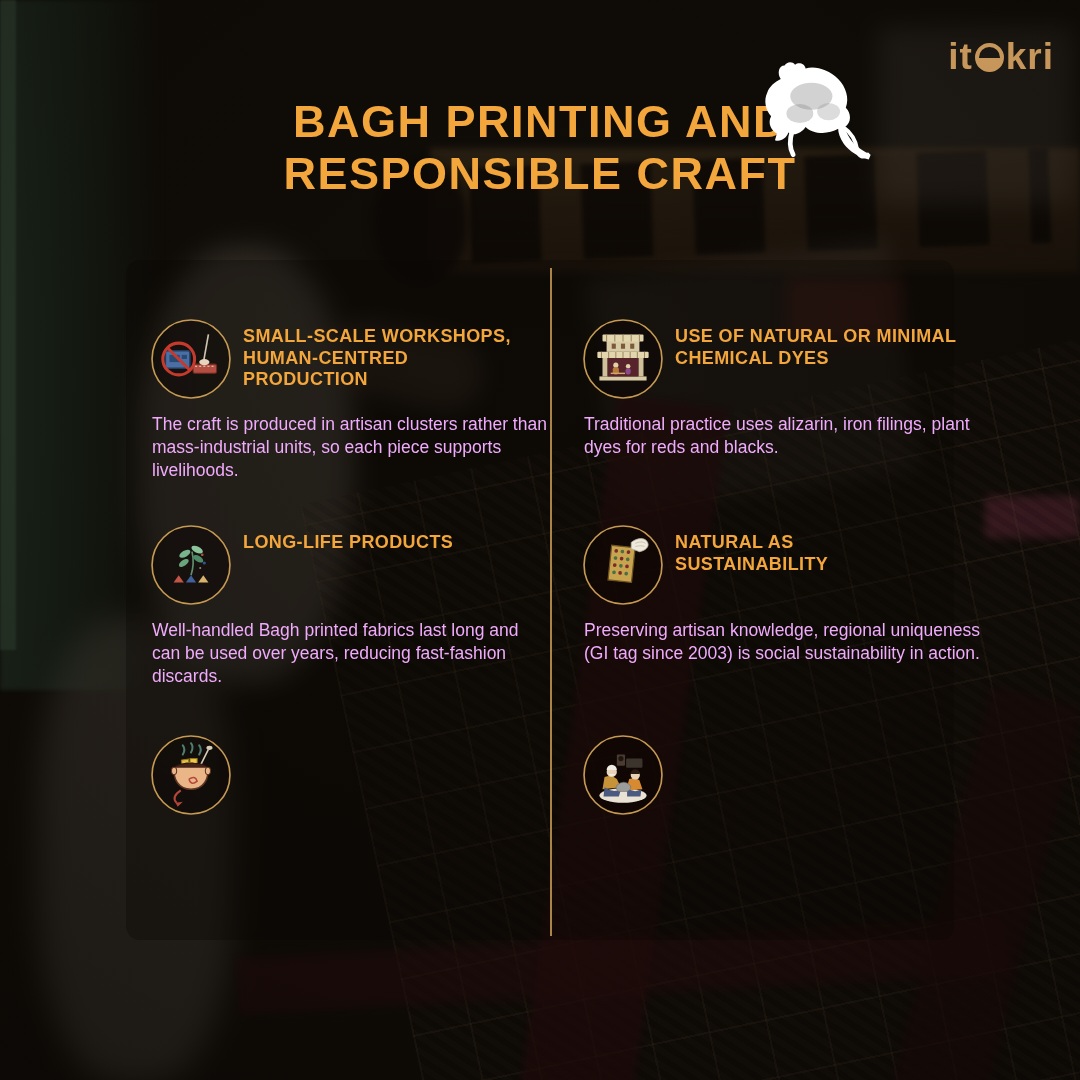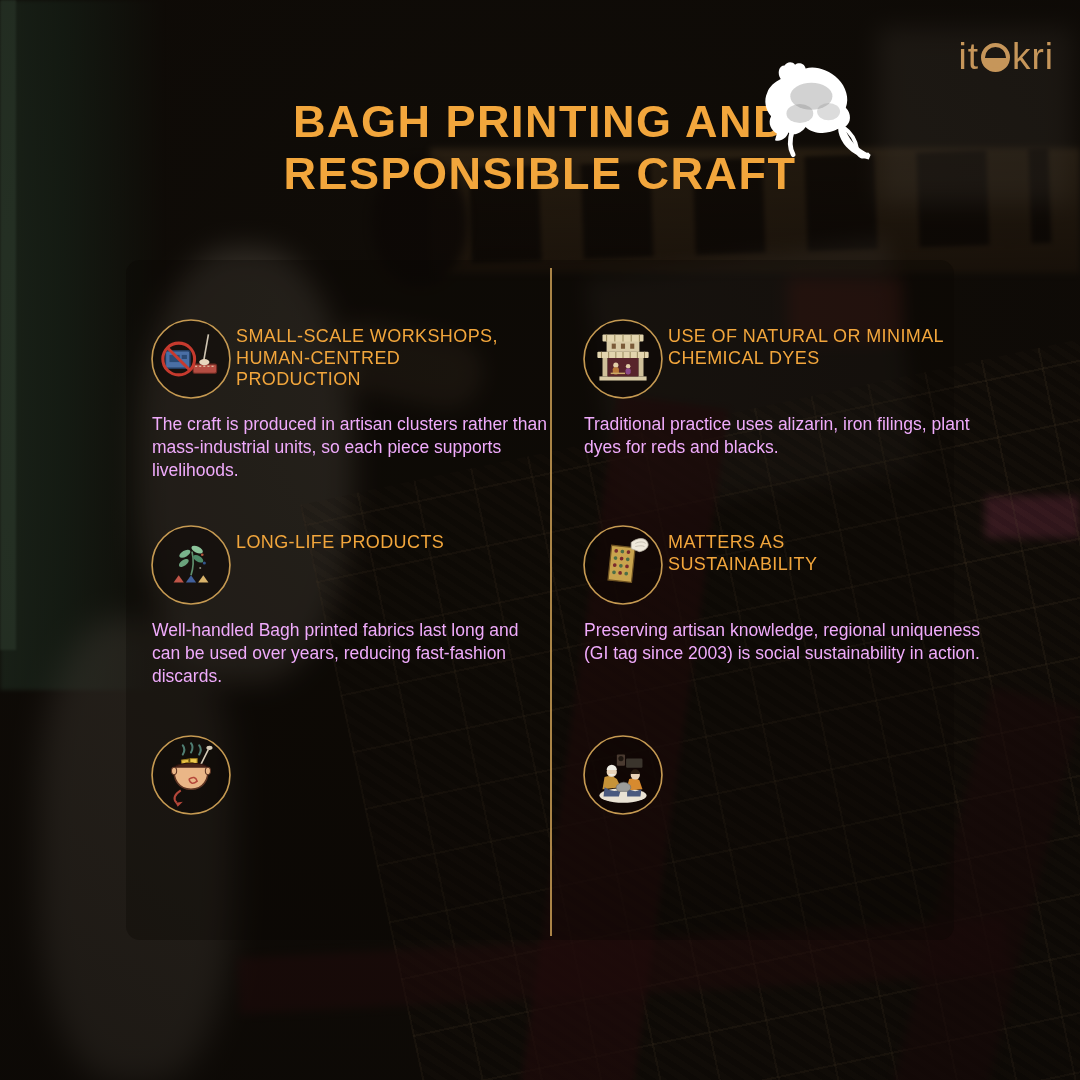--- a/index.html
+++ b/index.html
@@ -35,34 +35,34 @@
       repeating-linear-gradient(45deg,rgba(122,92,55,.08) 0 6px,rgba(25,16,10,.12) 6px 12px);}
   .bg-band1{left:560px;top:398px;width:112px;height:820px;transform:rotate(8deg);background:#3d1114;opacity:.70;filter:blur(3px);}
   .bg-band2{left:238px;top:938px;width:770px;height:56px;transform:rotate(-3deg);background:#3d1114;opacity:.55;filter:blur(4px);}
   .bg-band3{left:928px;top:690px;width:92px;height:520px;transform:rotate(14deg);background:#2e0d10;opacity:.60;filter:blur(4px);}
   .bg-overlay{inset:0;
     background:radial-gradient(130% 120% at 50% 35%,rgba(12,8,5,.42) 0%,rgba(8,5,3,.66) 70%,rgba(5,3,2,.78) 100%);}
   
   .panel{position:absolute;left:126px;top:260px;width:828px;height:680px;
     background:rgba(10,6,4,.32);border-radius:14px;}
   .logo{position:absolute;top:36px;right:26px;display:flex;align-items:baseline;
-    color:#C6965A;font-weight:400;font-size:37px;letter-spacing:1px;}
+    color:#C6965A;font-weight:700;font-size:37px;letter-spacing:1px;}
   .logo .o{display:inline-block;width:21px;height:21px;border:4px solid #C6965A;border-radius:50%;
     background:linear-gradient(180deg,transparent 52%,#C6965A 52%);margin:0 2px;transform:translateY(3px);}
   .title{position:absolute;left:0;right:0;top:96px;margin:0;text-align:center;
     color:#F2A63C;font-size:45px;font-weight:800;line-height:1.16;letter-spacing:1.5px;
     white-space:pre-line;}
   .tiger{position:absolute;left:752px;top:56px;width:134px;height:114px;}
   .divider{position:absolute;left:550px;top:268px;width:2px;height:668px;background:rgba(198,154,82,.85);}
   .sections{position:absolute;left:132px;top:318px;width:864px;display:grid;
     grid-template-columns:432px 432px;grid-template-rows:206px 210px auto;}
   .cell{padding:0 14px 0 18px;}
   .cell-head{display:flex;align-items:flex-start;}
   .icon-wrap{flex:0 0 82px;width:82px;height:82px;}
-  .heading{margin:8px 0 0 4px;color:#F2A63C;font-size:18px;font-weight:400;
+  .heading{margin:8px 0 0 11px;color:#F2A63C;font-size:18px;font-weight:700;
     line-height:1.2;letter-spacing:.4px;white-space:pre-line;}
   .body-text{margin:13px 0 0 2px;width:396px;color:#f0abfc;font-size:17.5px;line-height:1.31;}
 </style>
 </head>
 <body>
 
 <div class="stage">
 
   <div class="bg">
     <div class="bg-door"></div>
@@ -193,21 +193,21 @@
             <circle cx="32" cy="41" r="1.8" fill="#7a2a2e"></circle>
               <circle cx="38" cy="41" r="1.8" fill="#4c6e46"></circle>
               <circle cx="44" cy="41" r="1.8" fill="#7a2a2e"></circle>
             <circle cx="32" cy="48" r="1.8" fill="#4c6e46"></circle>
               <circle cx="38" cy="48" r="1.8" fill="#7a2a2e"></circle>
               <circle cx="44" cy="48" r="1.8" fill="#4c6e46"></circle>
           </g>
           <path d="M48,18 C54,13 62,13 64,18 C66,22 62,26 56,27 L48,24 Z" fill="#efe9dc" stroke="#b9b2a4" stroke-width="0.8"></path>
           <path d="M52,19 C56,17 60,17 62,19 M52,22 C56,21 59,21 61,22" stroke="#b9b2a4" stroke-width="0.7" fill="none"></path>
         </svg>
-        <h2 class="heading">MATTERS AS
+        <h2 class="heading">NATURAL AS
 SUSTAINABILITY</h2>
       </div>
       <p class="body-text">Preserving artisan knowledge, regional uniqueness (GI tag since 2003) is social sustainability in action.</p>
     </div>
 
     <div class="cell">
       <div class="cell-head">
         <svg class="icon-wrap" viewBox="0 0 80 80">
           <circle cx="40" cy="40" r="38" fill="rgba(8,5,3,.45)" stroke="#C69A52" stroke-width="1.6"></circle>
           <path d="M32,11 q3,4 0,9" stroke="#4f7d72" stroke-width="2" fill="none" stroke-linecap="round"></path>

